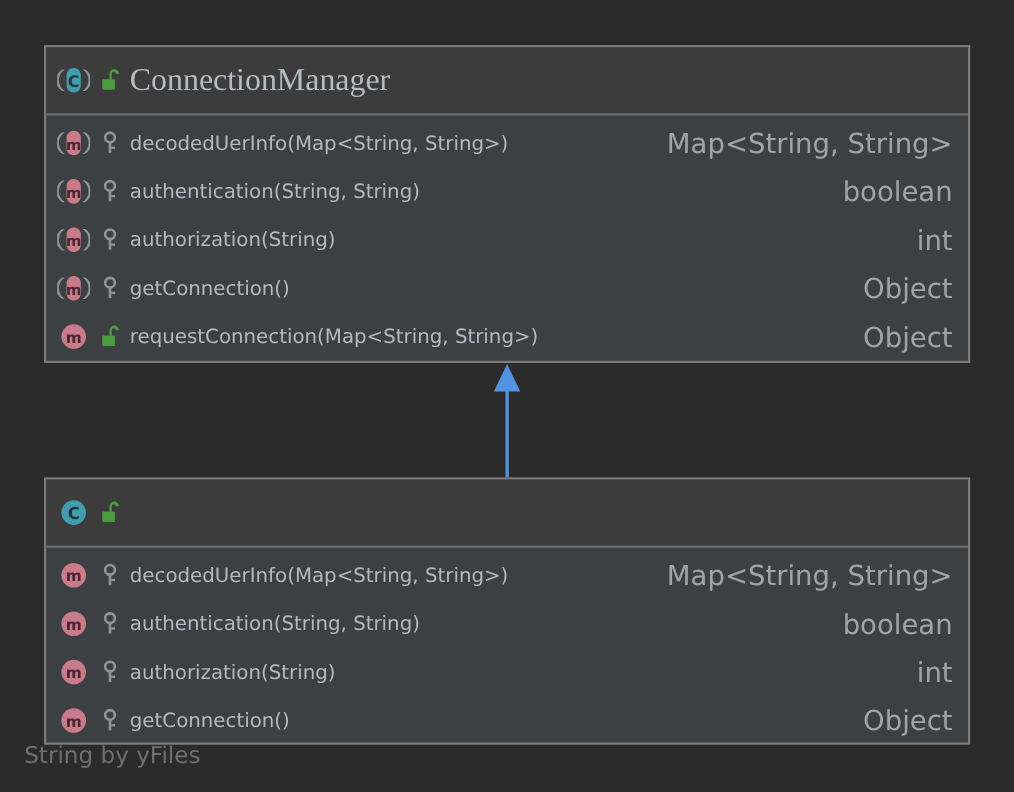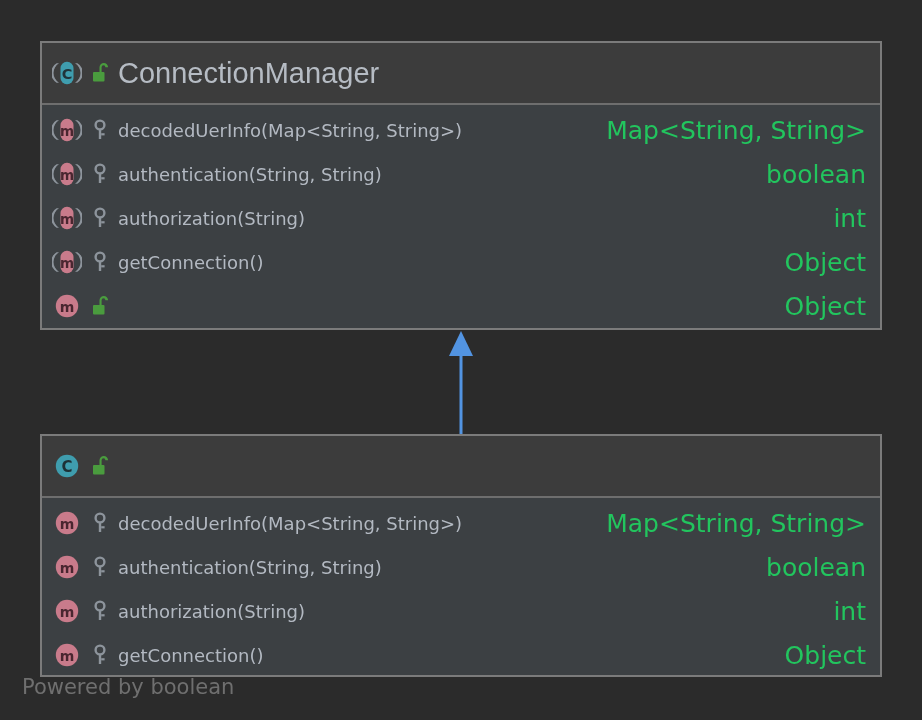--- a/index.html
+++ b/index.html
@@ -35,21 +35,21 @@
     height: 62px;
     background: #3c3c3c;
     border-bottom: 2px solid #6e6e6e;
     display: flex;
     align-items: center;
     padding-left: 10px;
     gap: 8px;
   }
 
   .uml-title {
-    font-family: Liberation Sans, sans-serif;
+    font-family: Liberation Serif, serif;
     font-size: 29px;
     color: #b6bcc4;
     letter-spacing: 0px;
     white-space: nowrap;
   }
 
   .uml-members {
     padding: 3px 0 6px 0;
   }
 
@@ -64,21 +64,21 @@
 
   .uml-row .member-name {
     font-size: 18px;
     color: #b3b9c2;
     white-space: nowrap;
     flex: 0 0 auto;
   }
 
   .uml-row .member-type {
     font-size: 25px;
-    color: #22c55e;
+    color: #a3a3a3;
     white-space: nowrap;
     margin-left: auto;
     padding-left: 14px;
     text-align: right;
   }
 
   
   .icon {
     flex: 0 0 auto;
     display: inline-flex;
@@ -228,20 +228,21 @@
             <circle cx="15" cy="15" r="11.2" fill="#c97b8b"></circle>
             <text x="15" y="20.6" font-family="'DejaVu Sans',sans-serif" font-size="14" font-weight="bold" fill="#4a2630" text-anchor="middle">m</text>
           </svg>
         </span>
         <span class="icon icon-vis">
           <svg viewBox="0 0 20 26" width="20" height="26">
             <path d="M9.5 12.5 L9.5 7.2 A4.3 4.3 0 0 1 18.1 7.2 L15.4 7.2 A1.9 1.9 0 0 0 11.6 7.2 L11.6 12.5 Z" fill="#4a9c3e"></path>
             <rect x="3" y="12" width="11.5" height="9.5" rx="1" fill="#4a9c3e"></rect>
           </svg>
         </span>
+        <span class="member-name">requestConnection(Map&lt;String, String&gt;)</span>
         <span class="member-type">Object</span>
       </div>
 
     </div>
   </div>
 
   <div class="uml-node" style="left:40px; top:434px; width:842px; height:243px;">
 
     <div class="uml-header">
       <span class="icon icon-kind">
@@ -328,15 +329,15 @@
             <rect x="11.2" y="16.2" width="3.4" height="2.2" fill="#8d949c"></rect>
           </svg>
         </span>
         <span class="member-name">getConnection()</span>
         <span class="member-type">Object</span>
       </div>
 
     </div>
   </div>
 
-  <div class="watermark">Powered by boolean</div>
+  <div class="watermark">String by yFiles</div>
 
 </div>
 
 </body></html>

